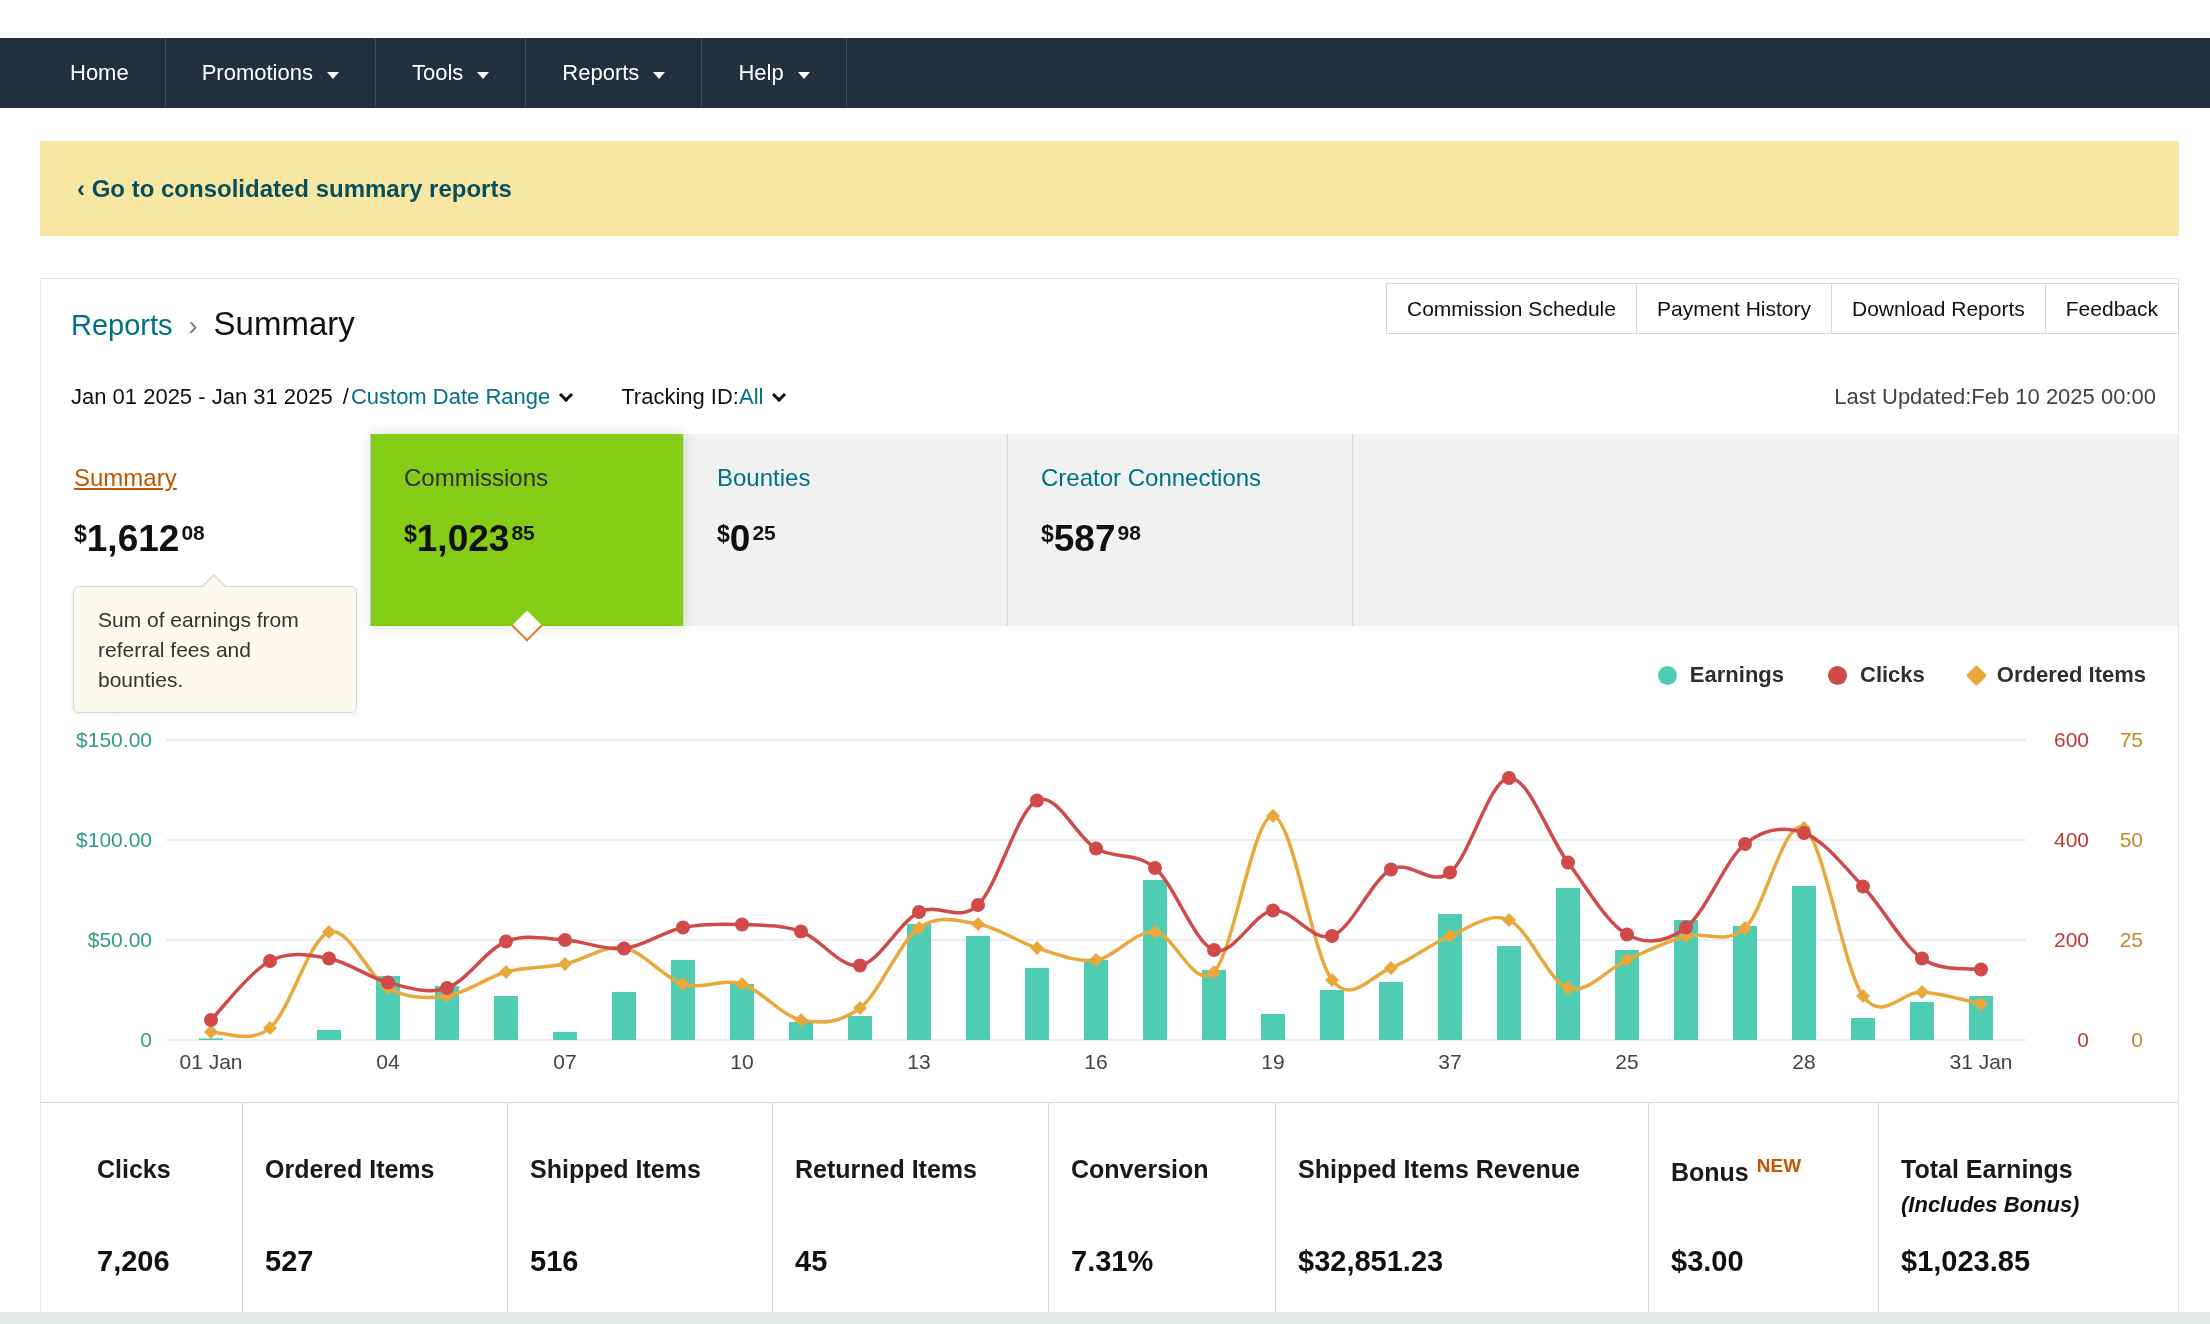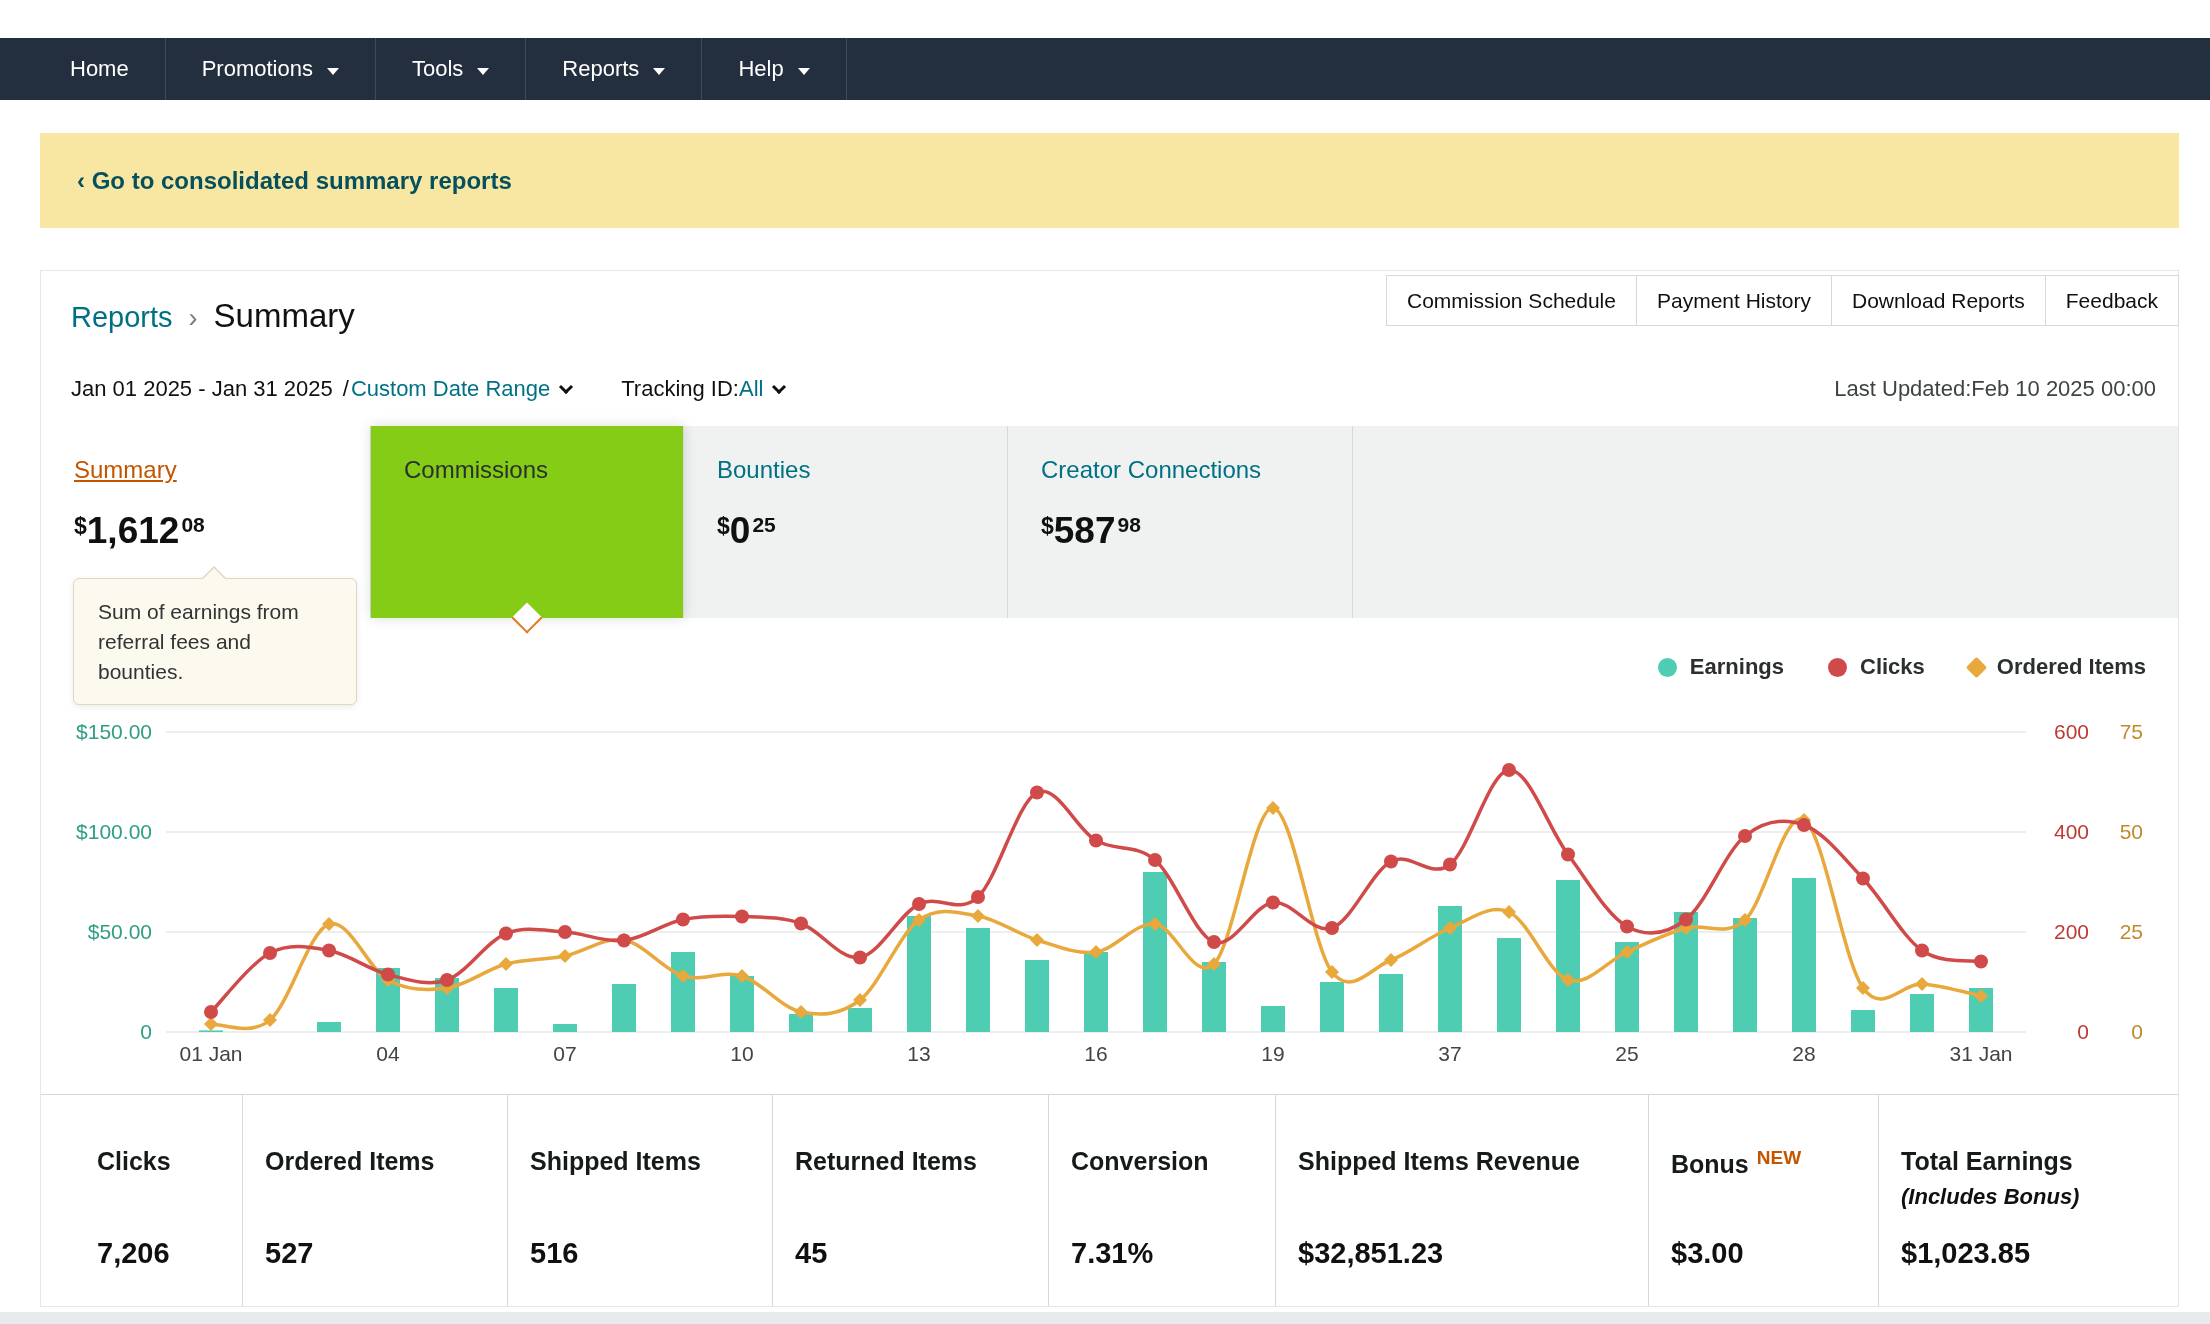--- a/index.html
+++ b/index.html
@@ -6,21 +6,21 @@
   html,body { width:2210px; height:1324px; }
   body {
     background:#ffffff;
     font-family:"Liberation Sans","DejaVu Sans",sans-serif;
     color:#0f1111;
     position:relative;
     overflow:hidden;
   }
   .top-strip { height:38px; background:#fff; }
   
-  .navbar { height:62px; background:#232f3e; display:flex; align-items:stretch; padding-left:34px; }
+  .navbar { height:70px; background:#232f3e; display:flex; align-items:stretch; padding-left:34px; }
   .nav-item { display:flex; align-items:center; padding:0 36px; color:#fff; font-size:22px; border-right:1px solid #3f4b59; cursor:pointer; white-space:nowrap; }
   .caret-down { width:0; height:0; border-left:6px solid transparent; border-right:6px solid transparent; border-top:7px solid #fff; margin-left:14px; margin-top:4px; }
   
   .banner { margin:33px 31px 0 40px; height:95px; background:#f8e7a2; display:flex; align-items:center; padding-left:37px; }
   .banner a { font-size:24px; font-weight:700; color:#064f5d; text-decoration:none; cursor:pointer; }
   
   .main-card { position:relative; margin:42px 31px 0 40px; height:1037px; background:#fff; border:1px solid #e4e7e7; }
   .hdr-tabs { position:absolute; top:4px; right:-1px; display:flex; z-index:3; }
   .hdr-tab { border:1px solid #d5d9d9; margin-left:-1px; background:#fff; font-size:21px; line-height:49px; height:51px; padding:0 20px; color:#0f1111; cursor:pointer; white-space:nowrap; }
   .breadcrumb { position:absolute; top:26px; left:30px; display:flex; align-items:baseline; }
@@ -136,20 +136,21 @@
     <span class="f-updated">Last Updated:Feb 10 2025 00:00</span>
   </div>
 
   <div class="metric-band">
     <div class="m-cell white" style="flex:0 0 330px">
       <div class="m-title orange">Summary</div>
       <div class="m-val"><span class="m-cur">$</span><span>1,612</span><span class="m-cents">08</span></div>
     </div>
     <div class="m-cell selected" style="flex:0 0 313px">
       <div class="m-title dark">Commissions</div>
+      <div class="m-val"><span class="m-cur">$</span><span>1,023</span><span class="m-cents">85</span></div>
       <div class="sel-caret"></div>
     </div>
     <div class="m-cell" style="flex:0 0 324px">
       <div class="m-title link">Bounties</div>
       <div class="m-val"><span class="m-cur">$</span><span>0</span><span class="m-cents">25</span></div>
     </div>
     <div class="m-cell" style="flex:0 0 345px">
       <div class="m-title link">Creator Connections</div>
       <div class="m-val"><span class="m-cur">$</span><span>587</span><span class="m-cents">98</span></div>
     </div>

